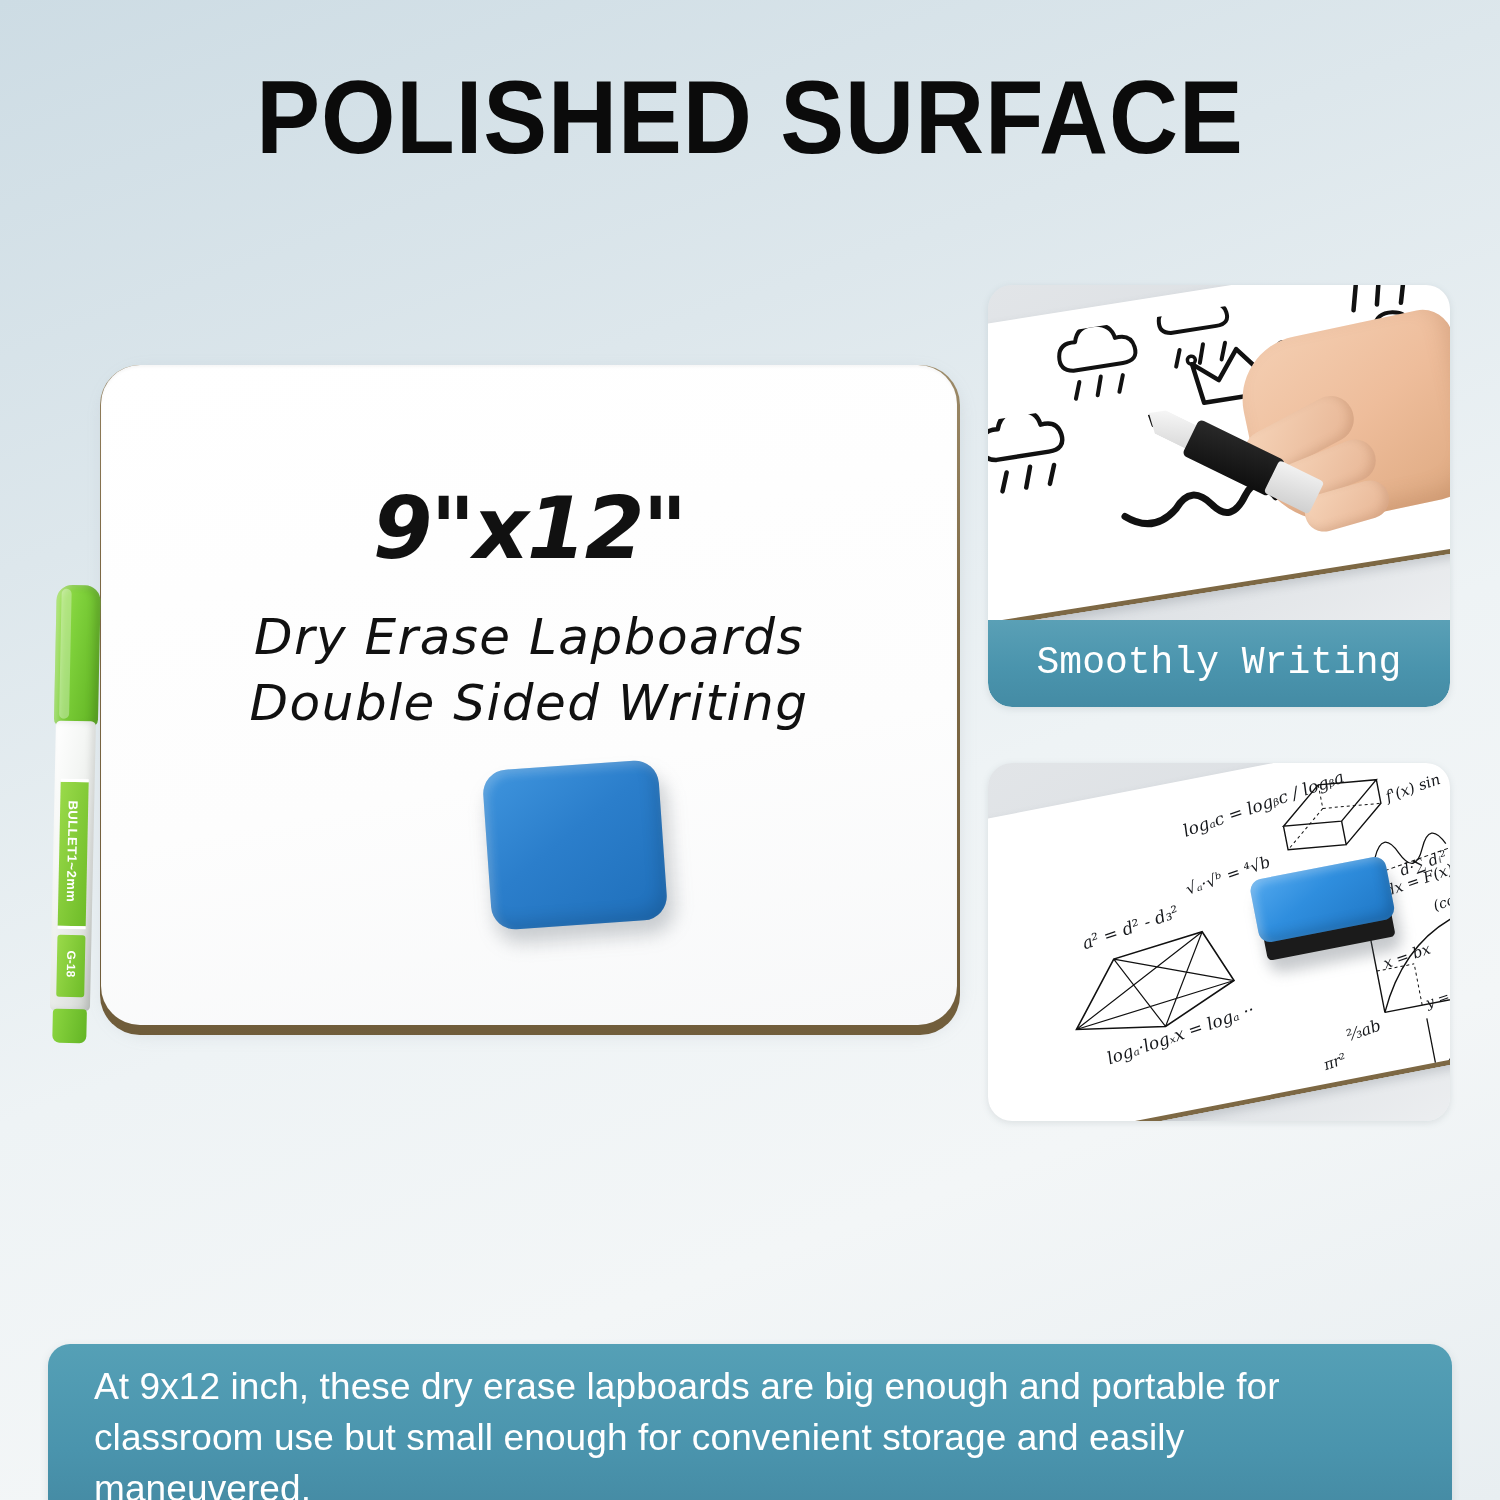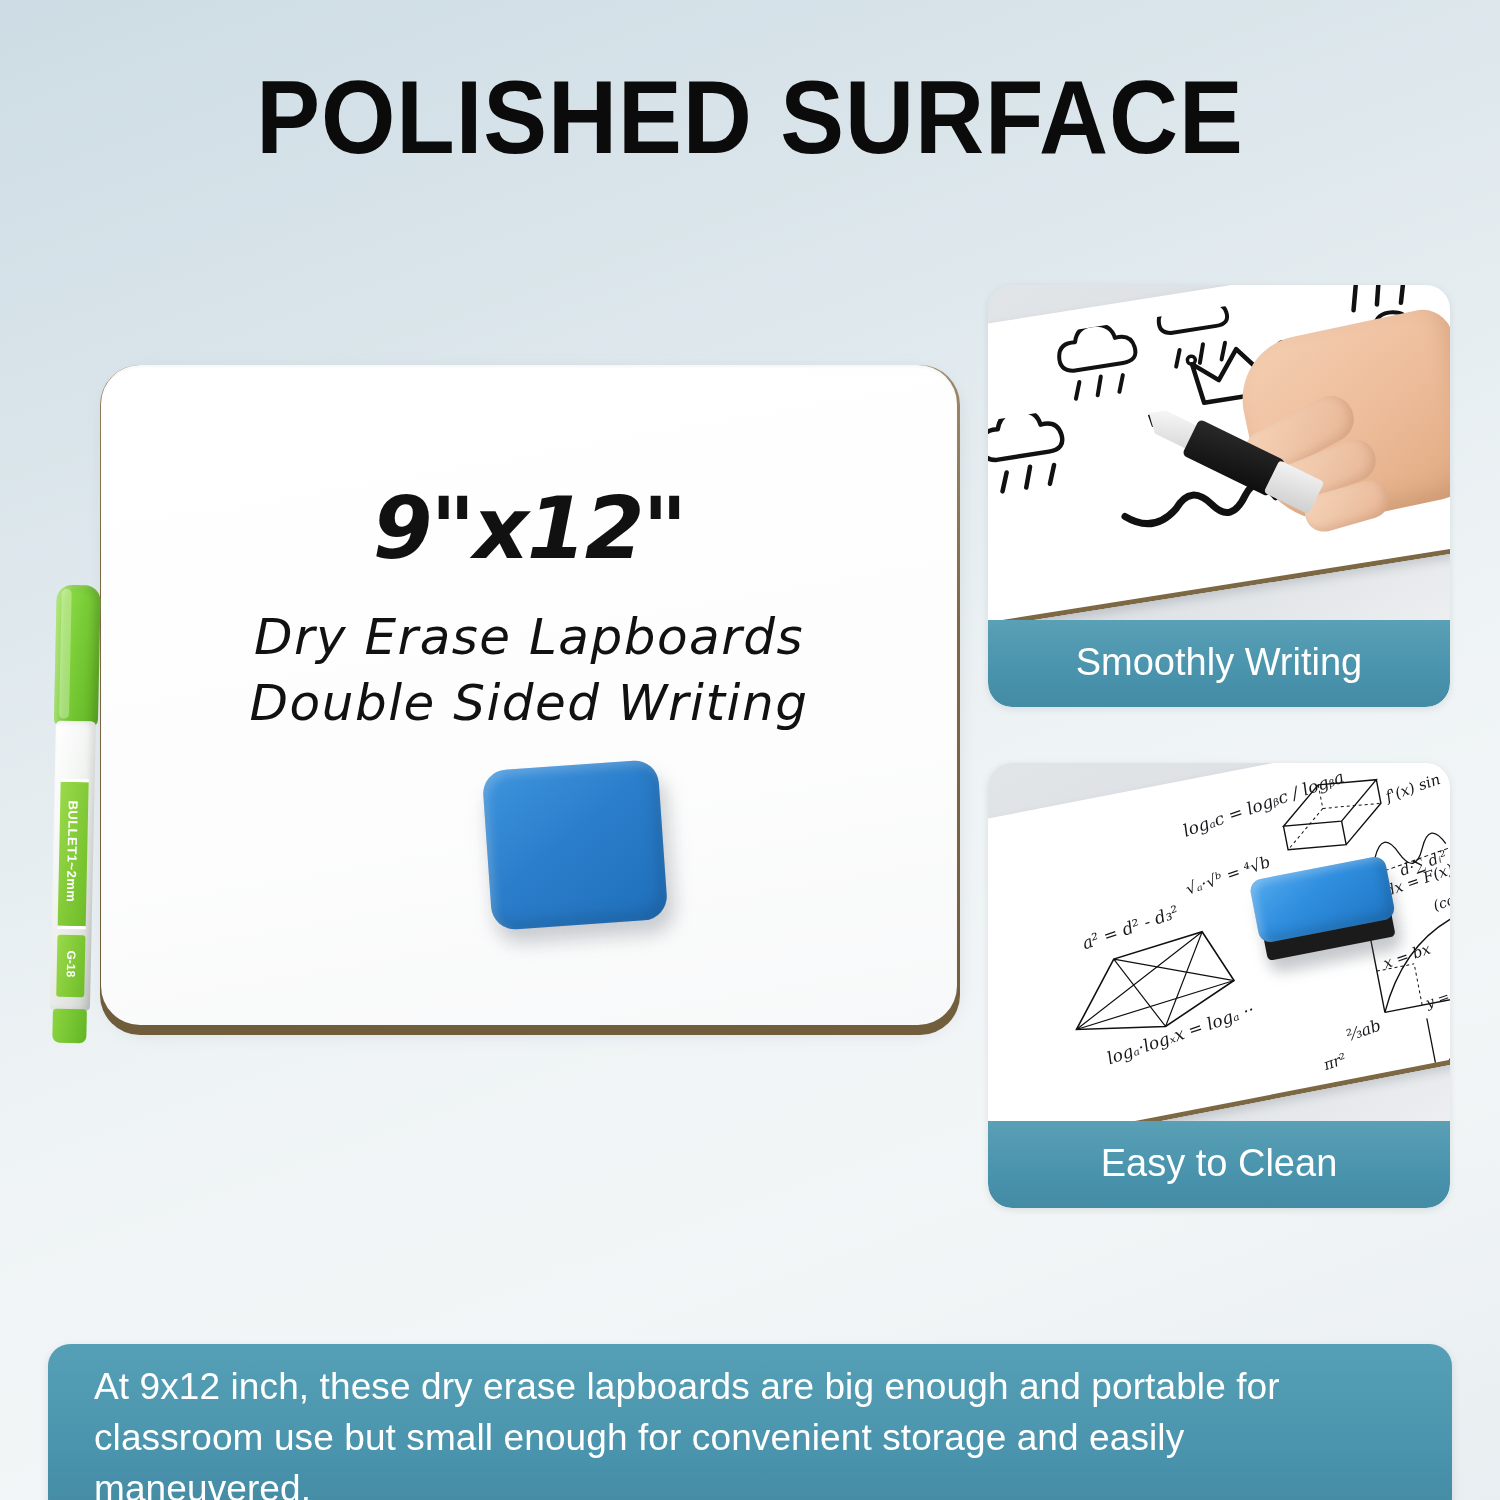--- a/index.html
+++ b/index.html
@@ -120,20 +120,21 @@
 
   
   .card{ position:absolute; left:988px; width:462px; border-radius:24px; overflow:hidden;
          box-shadow:0 2px 7px rgba(110,125,135,.18); }
   .card-photo{ position:relative; width:100%; background:linear-gradient(150deg,#e2e5e8 0%,#d9dde1 55%,#eceef0 100%); overflow:hidden; }
   .card-label{
     background:linear-gradient(180deg,#5aa0b6 0%,#4a94ad 55%,#448ba4 100%);
     color:#fff; font-size:38px; text-align:center;
     padding:21px 4px 23px;
     border-radius:0 0 24px 24px;
+    font-family:Liberation Mono, monospace;
   }
   #card1{ top:285px; }
   #card1 .card-photo{ height:335px; }
   #card2{ top:763px; }
   #card2 .card-photo{ height:358px; }
 
   
   .ph1-board{
     position:absolute; left:-40px; top:4px; width:540px; height:300px;
     background:#fff; border-radius:26px;
@@ -332,18 +333,17 @@
         <path d="M6 56 L100 42" stroke="#111" stroke-width="1" stroke-dasharray="4 3"></path>
       </svg>
     </div>
 
     <div class="eraser2">
       <div class="sh"></div>
       <div class="felt"></div>
       <div class="top"></div>
     </div>
   </div>
-  <div class="card-label">Easy to Clean</div>
 </div>
 
 <div class="banner">
   <p>At 9x12 inch, these dry erase lapboards are big enough and portable for classroom use but small enough for convenient storage and easily maneuvered.</p>
 </div>
 
 </body></html>

